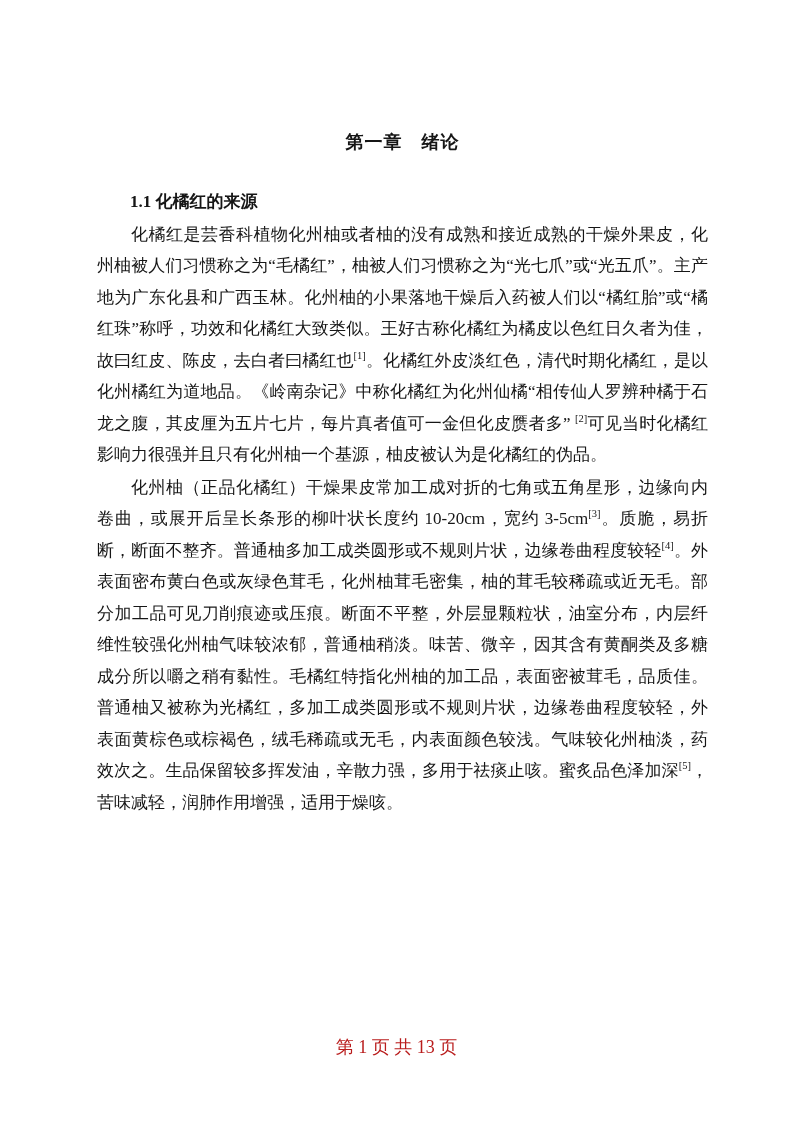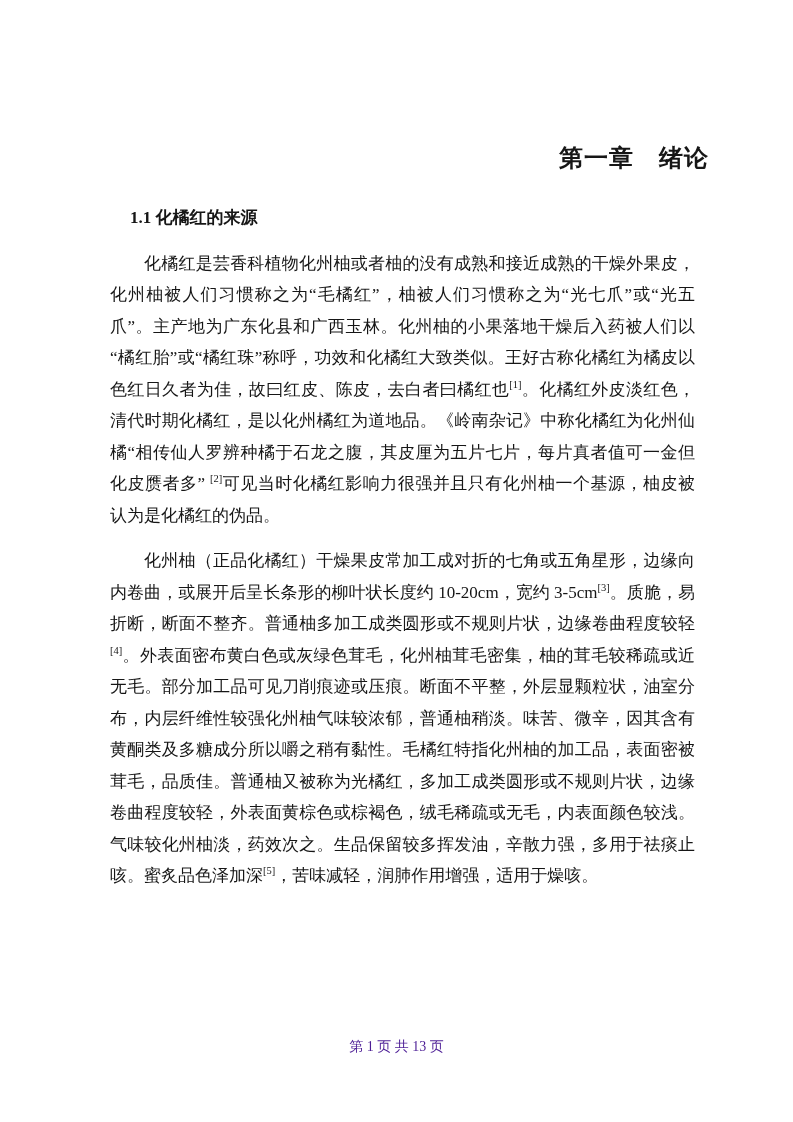--- a/index.html
+++ b/index.html
@@ -12,58 +12,58 @@
     height: 1122px;
     position: relative;
     overflow: hidden;
     color: #161616;
     font-family: "Liberation Serif", "DejaVu Serif", serif;
   }
   .page-content {
     padding: 126px 84px 0 96px; 
   }
   .doc-title {
-    font-size: 24px;
+    font-size: 18px;
     font-weight: 700;
     line-height: 32px;
-    text-align: right;
-    margin: 16px 0 28px 0;
+    text-align: center;
+    margin: 0 0 28px 0;
     letter-spacing: 1px;
   }
   .sec-heading {
     font-size: 17px;
     font-weight: 700;
     line-height: 31.5px;
     margin: 0;
     text-indent: 2em;
     font-family: Liberation Serif, serif;
   }
   .para {
     font-size: 17px;
     line-height: 31.5px;
-    margin: 14px;
+    margin: 1px;
     text-indent: 2em;
     text-align: justify;
     word-break: break-all;
   }
   .para sup {
     font-size: 10.5px;
     line-height: 0;
     vertical-align: super;
     letter-spacing: 0;
   }
   .page-footer {
     position: absolute;
     top: 1038px;
     left: 0;
     width: 100%;
     text-align: center;
-    font-size: 14px;
+    font-size: 18px;
     line-height: 18px;
-    color: #4c1d95;
+    color: #b91c1c;
   }
 </style>
 </head>
 <body>
 
 <div class="page-content">
   <h1 class="doc-title">第一章　绪论</h1>
 
   <div id="sections">
       <h2 class="sec-heading">1.1 化橘红的来源</h2>

